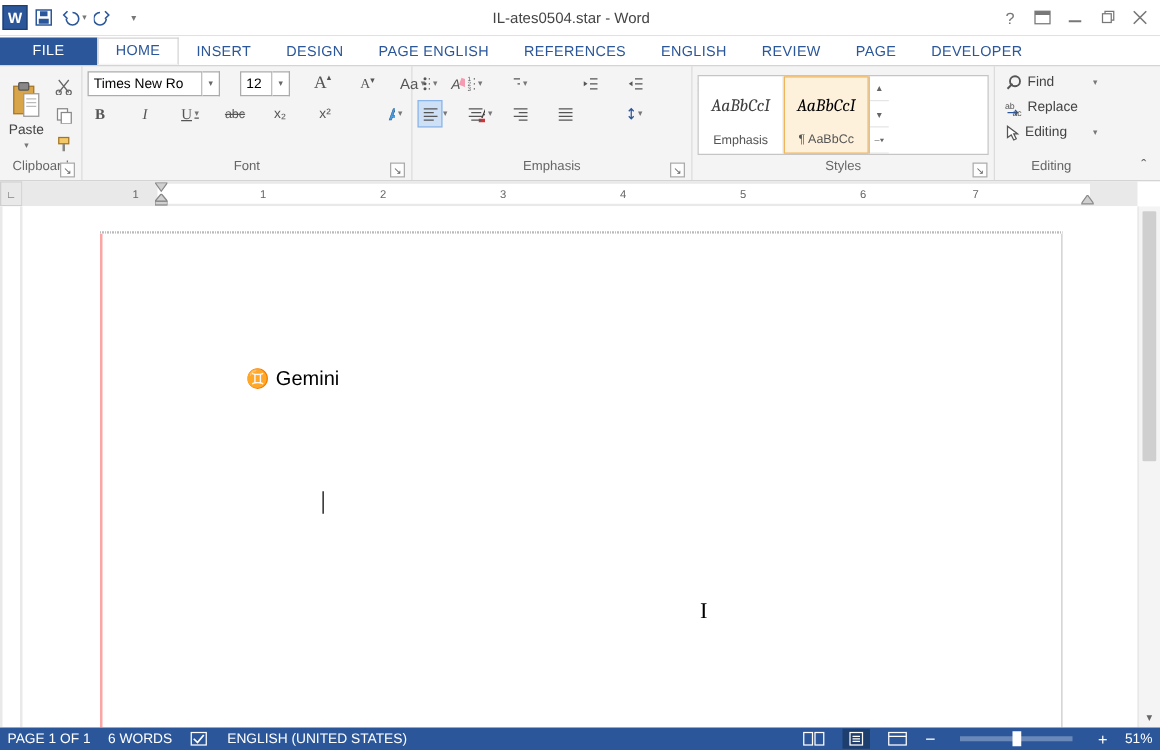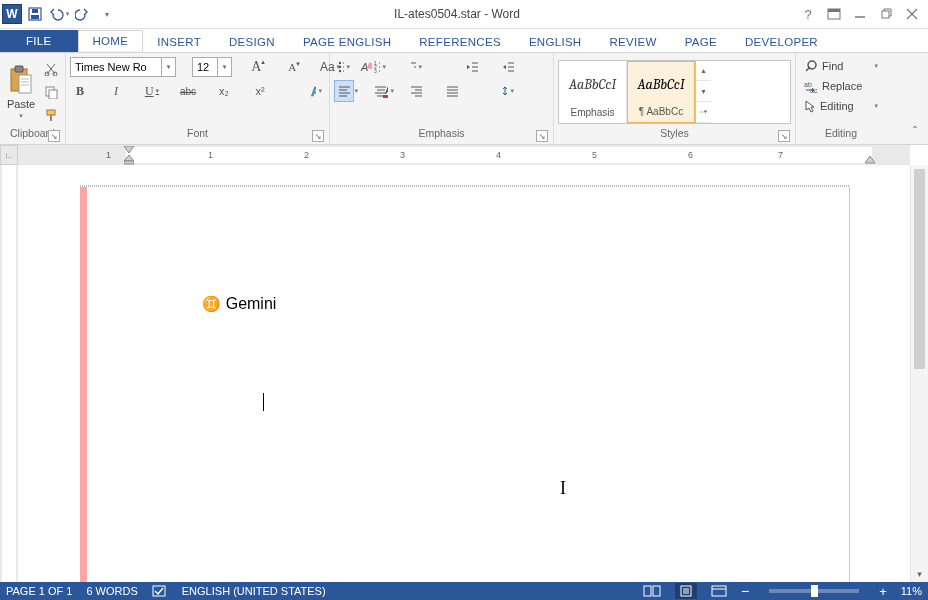--- a/index.html
+++ b/index.html
@@ -61,21 +61,21 @@
 .hruler .tick{ position:absolute; top:5px; font-size:9px; color:#666;}
 
 
 .doc-area { position:absolute; top:165px; bottom:18px; left:0; right:0; background:#fff; overflow:hidden;}
 .vruler{ position:absolute; left:0; top:0; bottom:0; width:18px; background:#e9e9e9;}
 .vruler .white{position:absolute; left:2px; right:2px; top:0; bottom:0; background:#fff;}
 .vscroll-track{ position:absolute; right:0; top:0; bottom:0; width:18px; background:#f4f4f4; border-left:1px solid #e5e5e5;}
 .vscroll-thumb{ position:absolute; left:3px; right:3px; top:4px; height:200px; background:#cfcfcf; border-radius:1px; cursor:pointer;}
 .vscroll-arrow{ position:absolute; left:0; right:0; height:16px; display:flex; align-items:center; justify-content:center; font-size:9px; color:#666; cursor:pointer;}
 .page-shadow-top{ position:absolute; left:80px; right:78px; top:20px; height:2px; background:repeating-linear-gradient(90deg,#bbb,#bbb 1px,transparent 1px,transparent 2px); }
-.page{ position:absolute; left:80px; right:78px; top:22px; bottom:0; background:#fff; border-left:7px solid #fca5a5; border-right:1px solid #c9c9c9;padding-left:43px;}
+.page{ position:absolute; left:80px; right:78px; top:22px; bottom:0; background:#fff; border-left:2px solid #fca5a5; border-right:1px solid #c9c9c9;padding-left:43px;}
 .page .content{ position:absolute; left:115px; top:100px; right:90px; font-family:"Times New Roman", serif; font-size:16px; color:#000; line-height:2.1;}
 .page .content .gemini-sym{ font-size:15px; margin-right:5px;}
 .text-cursor{ position:absolute; width:1px; height:18px; background:#000;}
 .ibeam-cursor{ position:absolute; font-family: serif; font-size:18px; color:#000;}
 
 
 .statusbar{ position:absolute; left:0; right:0; bottom:0; height:18px; background:#2b579a; color:#fff; display:flex; align-items:center; font-size:11px; padding:0 6px; gap:14px;}
 .statusbar .spacer{ flex:1;}
 .statusbar .sb-item{ display:flex; align-items:center; gap:4px; cursor:pointer; }
 .zoom-slider{ width:90px; height:4px; background:#6a89b8; position:relative; margin:0 6px;}
@@ -498,14 +498,14 @@
       <svg width="16" height="12">
         <rect x="1" y="1" width="14" height="10" fill="none" stroke="#fff"></rect>
         <line x1="1" y1="4" x2="15" y2="4" stroke="#fff"></line>
       </svg>
     </div>
   <div class="sb-item" style="font-size:14px">−</div>
   <div class="zoom-slider">
       <div class="handle"></div>
     </div>
   <div class="sb-item" style="font-size:13px">+</div>
-  <div class="sb-item">11%</div>
+  <div class="sb-item">51%</div>
 </div>
 
 </body></html>

